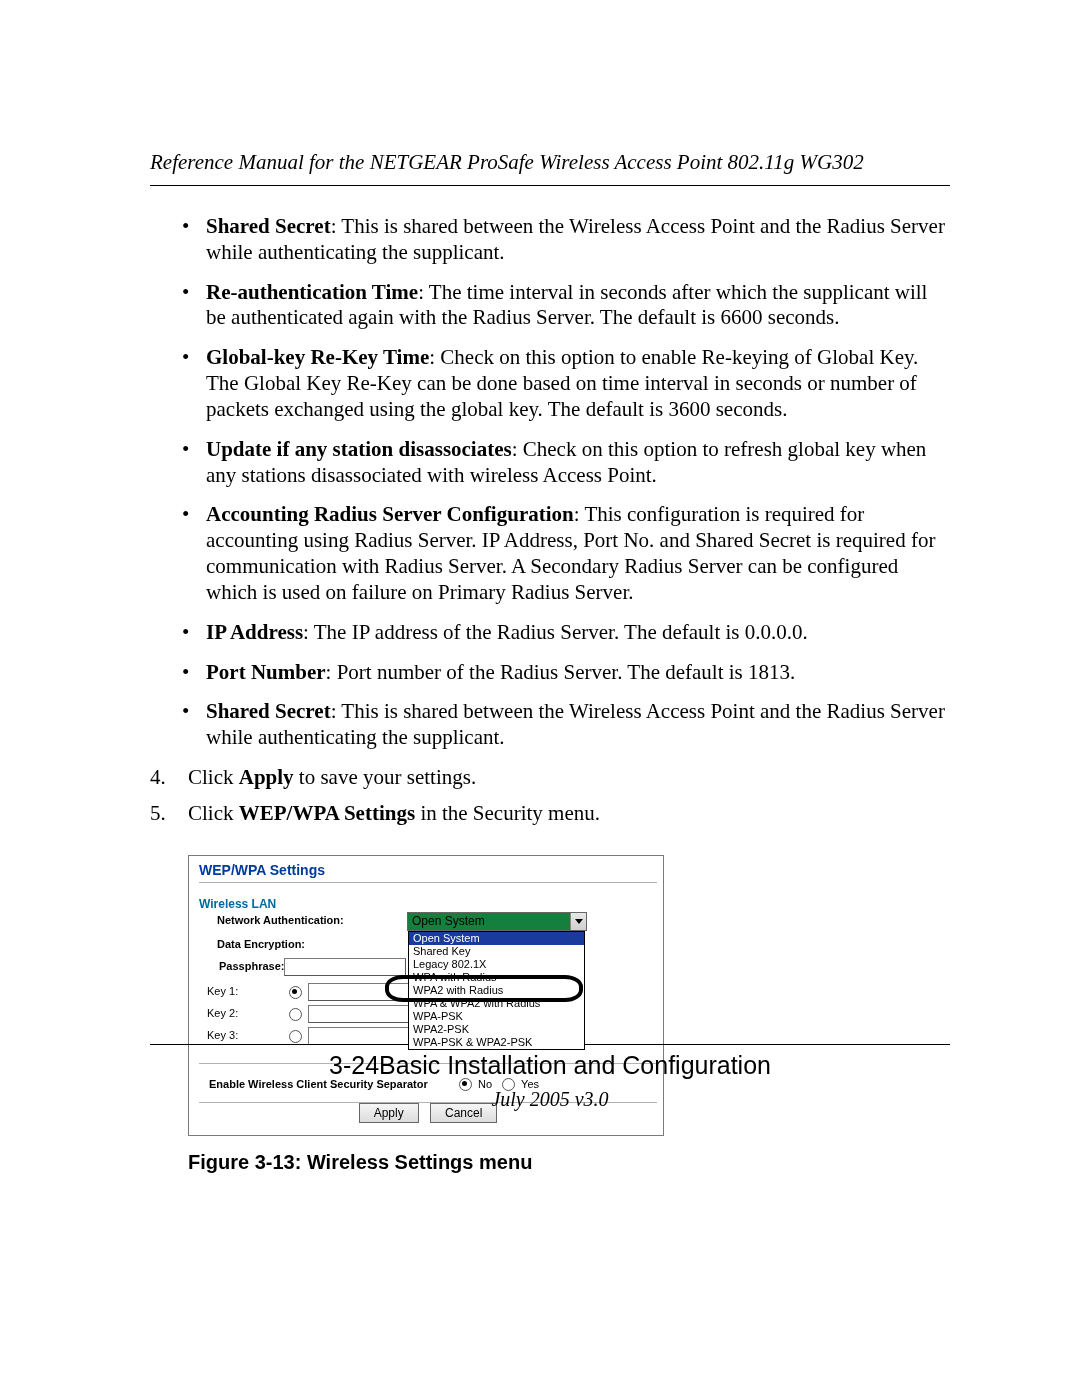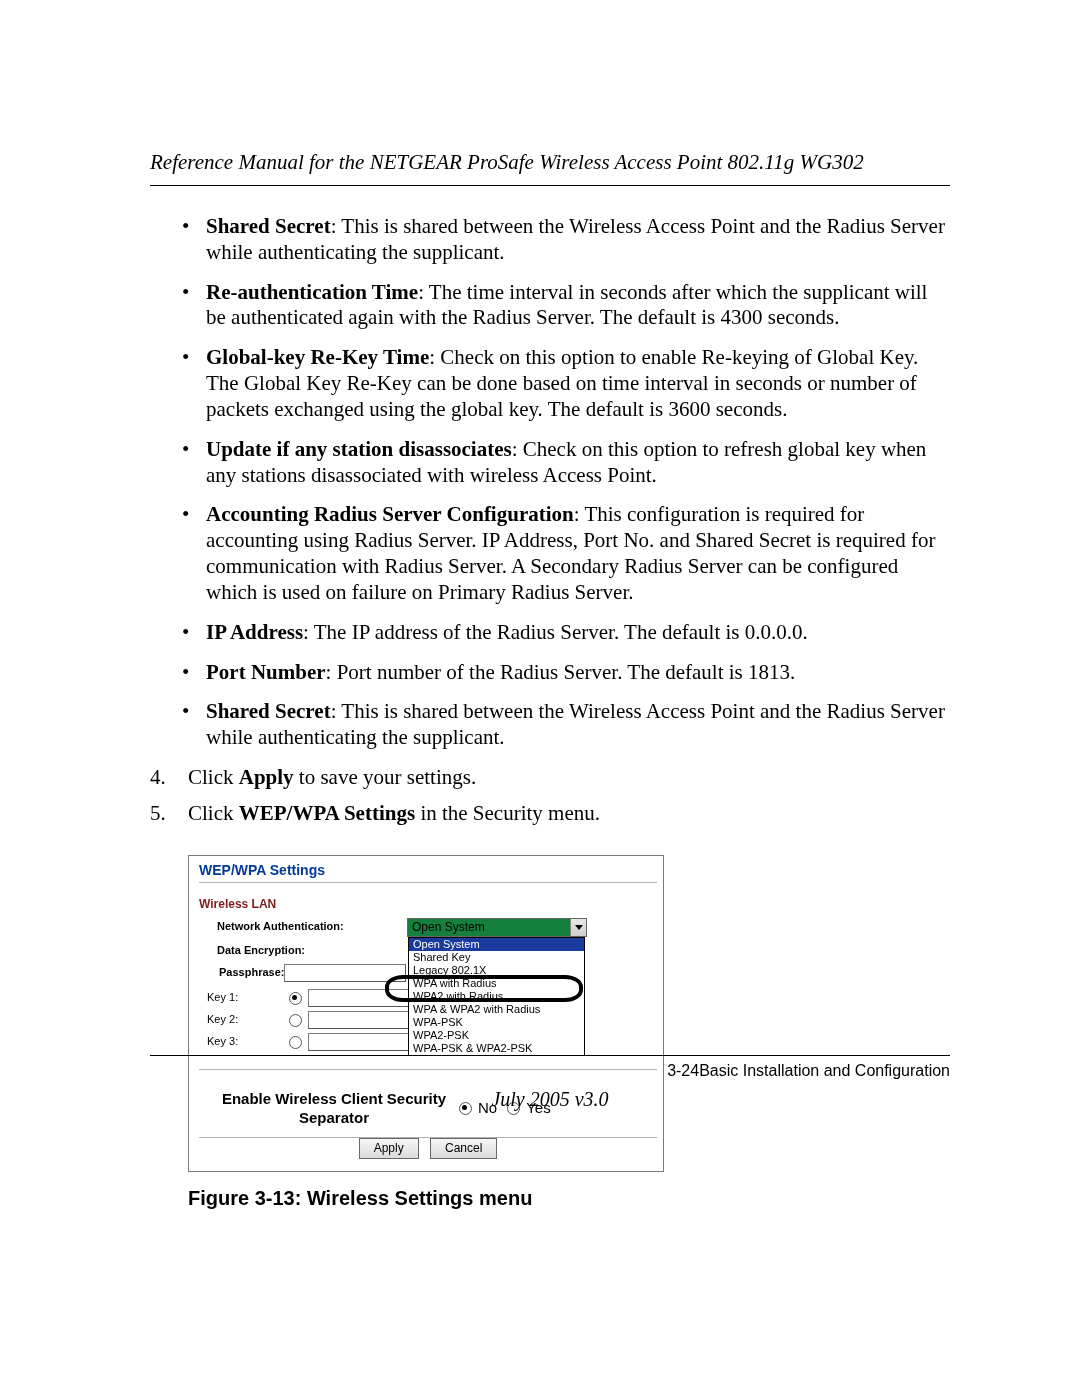--- a/index.html
+++ b/index.html
@@ -89,24 +89,23 @@
     font-weight: bold;
     font-size: 14px;
     margin-bottom: 3px;
   }
   .panel-hr {
     border: none;
     border-top: 1px solid #b2b2b2;
     margin: 0 0 14px 0;
   }
   .wlan-title {
-    color: #7f1d1d;
+    color: #0369a1;
     font-weight: bold;
     font-size: 12px;
-    margin-bottom: 6px;
   }
   .row {
     display: flex;
     align-items: center;
     margin-bottom: 7px;
   }
   .row-label {
     flex: 0 0 190px;
     font-weight: bold;
     font-size: 11px;
@@ -200,25 +199,24 @@
     border-radius: 18px / 12px;
     width: 190px;
     height: 19px;
     pointer-events: none;
     z-index: 5;
   }
   .sep-row {
     margin-top: 18px;
     border-top: 1px solid #b2b2b2;
     border-bottom: 1px solid #b2b2b2;
-    padding: 20px 0 10px 10px;
+    padding: 14px 0 10px 10px;
     display: flex;
     align-items: center;
-    font-size: 15px;
-    text-align: center;
+    font-size: 11px;
   }
   .sep-row .lbl { font-weight: bold; flex: 0 0 250px; }
   .btn-row {
     text-align: center;
   }
   .ui-btn {
     display: inline-block;
     border: 1px solid #666;
     background: linear-gradient(#f6f6f6,#dcdcdc);
     font-size: 12px;
@@ -233,22 +231,22 @@
     font-size: 20px;
   }
 
   .footer {
     position: absolute;
     left: 150px; right: 130px;
     bottom: 286px;
   }
   .footer-line {
     display: flex;
-    justify-content: flex-end;
-    font-size: 16px;
+    justify-content: center;
+    font-size: 25px;
     margin-top: 6px;
     font-family: Arial, Helvetica, sans-serif;
   }
   .footer-version {
     text-align: center;
     font-style: italic;
     font-size: 20px;
     margin-top: 8px;
     font-family: "Times New Roman", Times, serif;
   }
@@ -261,21 +259,21 @@
   <div class="running-header">Reference Manual for the NETGEAR ProSafe Wireless Access Point 802.11g WG302</div>
   <hr class="top-rule">
 
   <div class="content">
 
     <ul class="bullets">
       <li>
         <span class="bold">Shared Secret</span><span>: This is shared between the Wireless Access Point and the Radius Server while authenticating the supplicant.</span>
       </li>
       <li>
-        <span class="bold">Re-authentication Time</span><span>: The time interval in seconds after which the supplicant will be authenticated again with the Radius Server. The default is 4300 seconds.</span>
+        <span class="bold">Re-authentication Time</span><span>: The time interval in seconds after which the supplicant will be authenticated again with the Radius Server. The default is 6600 seconds.</span>
       </li>
       <li>
         <span class="bold">Global-key Re-Key Time</span><span>: Check on this option to enable Re-keying of Global Key. The Global Key Re-Key can be done based on time interval in seconds or number of packets exchanged using the global key. The default is 3600 seconds.</span>
       </li>
       <li>
         <span class="bold">Update if any station disassociates</span><span>: Check on this option to refresh global key when any stations disassociated with wireless Access Point.</span>
       </li>
       <li>
         <span class="bold">Accounting Radius Server Configuration</span><span>: This configuration is required for accounting using Radius Server. IP Address, Port No. and Shared Secret is required for communication with Radius Server. A Secondary Radius Server can be configured which is used on failure on Primary Radius Server.</span>
       </li>

